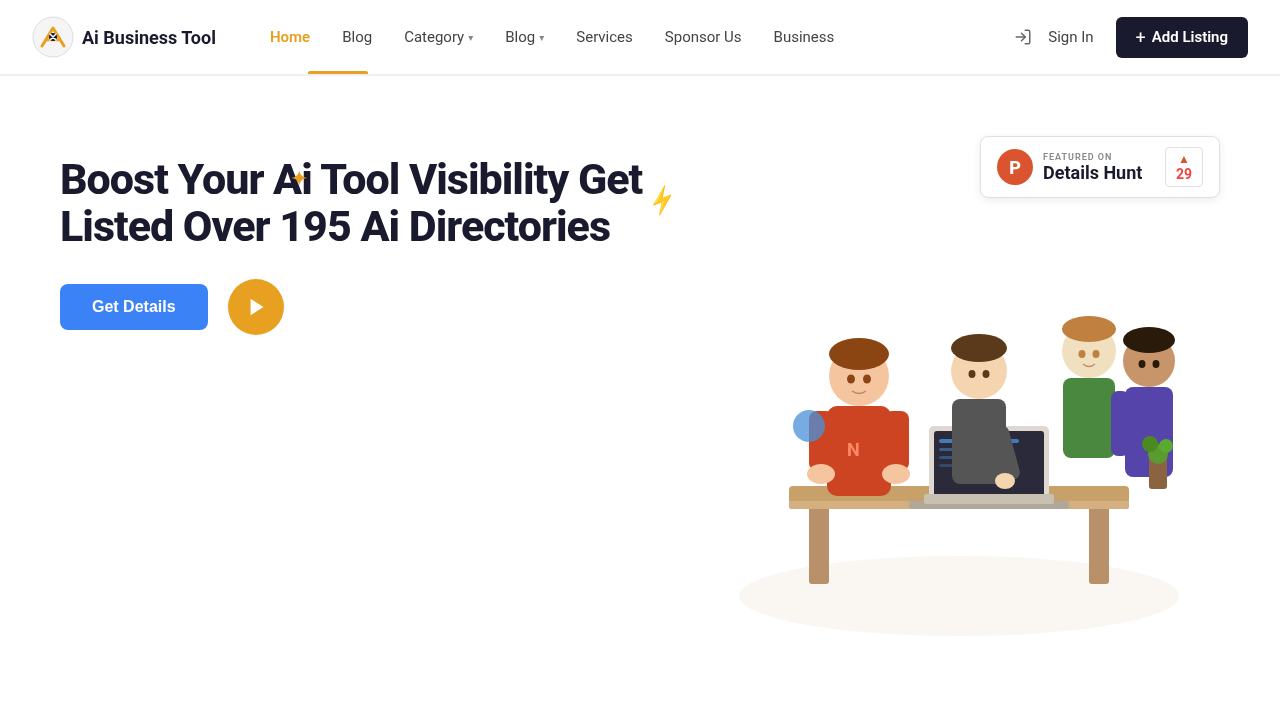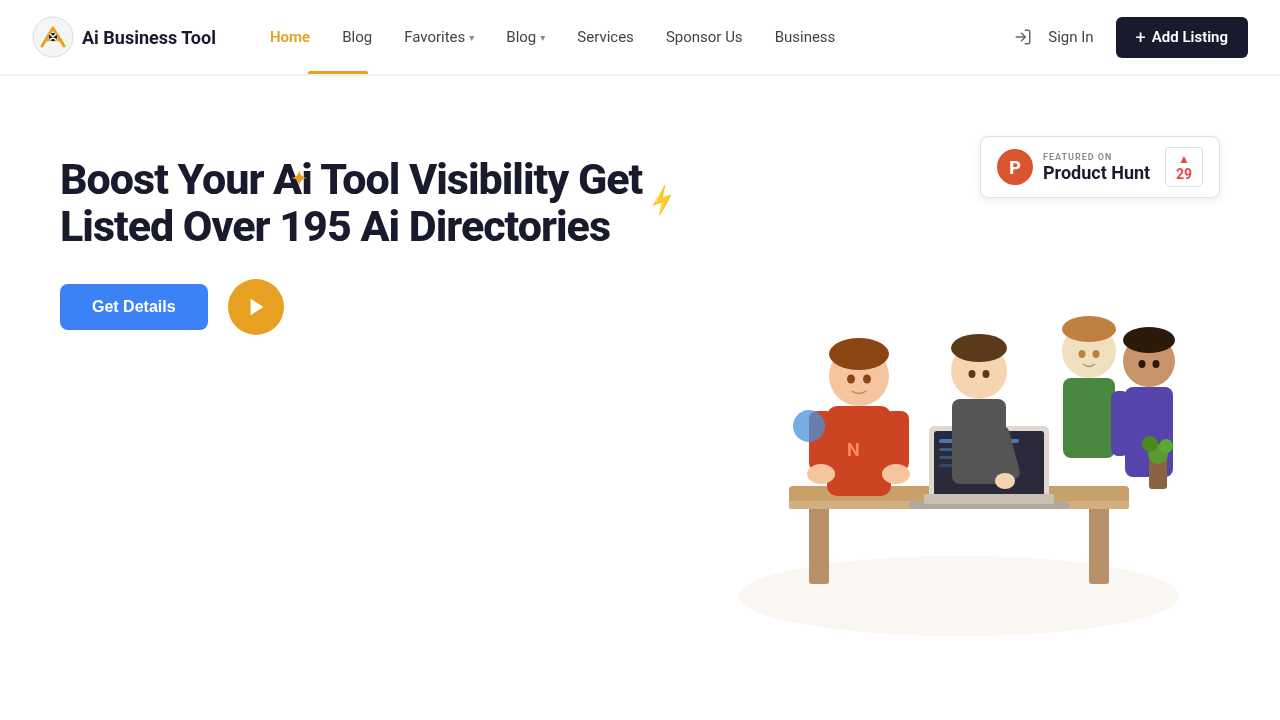--- a/index.html
+++ b/index.html
@@ -283,21 +283,21 @@
 
   <div class="nav-links">
     <a class="nav-link active" href="#">
       <span>Home</span>
     </a>
     <div class="nav-link-underline"></div>
     <a class="nav-link" href="#">
       <span>Blog</span>
     </a>
     <a class="nav-link" href="#">
-      <span>Favorites</span>
+      <span>Category</span>
       <span class="chevron">▾</span>
     </a>
     <a class="nav-link" href="#">
       <span>Blog</span>
       <span class="chevron">▾</span>
     </a>
     <a class="nav-link" href="#">
       <span>Services</span>
     </a>
     <a class="nav-link" href="#">
@@ -342,21 +342,21 @@
 
     <span class="deco-lightning">⚡</span>
   </div>
 
   <div class="hero-right">
 
     <div class="product-hunt-badge">
       <div class="ph-logo">P</div>
       <div class="ph-text">
         <span class="ph-featured">FEATURED ON</span>
-        <span class="ph-title">Product Hunt</span>
+        <span class="ph-title">Details Hunt</span>
       </div>
       <div class="ph-votes">
         <span class="ph-arrow">▲</span>
         <span class="ph-count">29</span>
       </div>
     </div>
 
     <div class="hero-illustration">
       <svg class="illustration-svg" viewBox="0 0 500 480" xmlns="http://www.w3.org/2000/svg">
 

